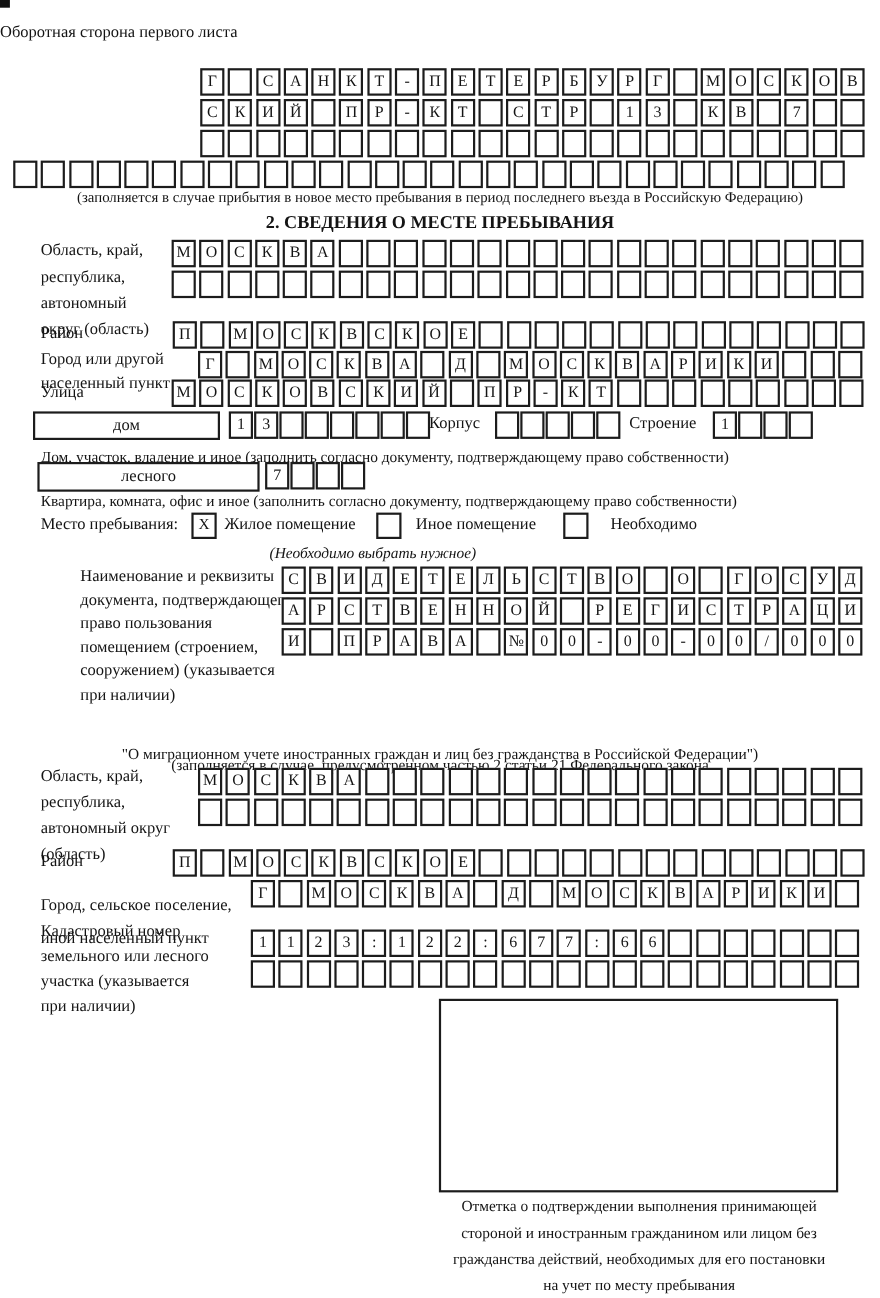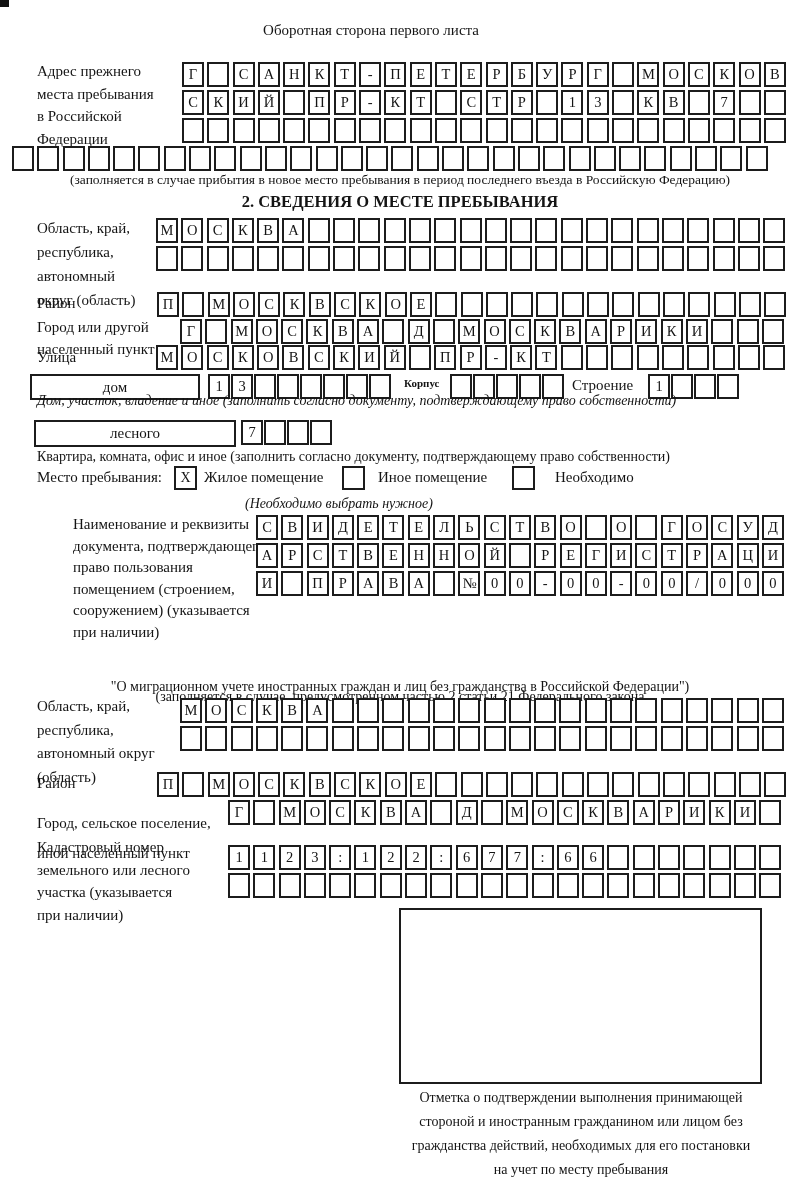--- a/index.html
+++ b/index.html
@@ -30,26 +30,22 @@
   .stamp{position:absolute;border:2px solid #1c1c1c;background:#fff;}
   .corner{position:absolute;left:0;top:0;width:9px;height:7px;background:#111;}
 </style>
 </head>
 <body>
 
 <div id="page">
 
   <div class="corner"></div>
 
-  <div class="abs" style="left:0;top:22px;width:742px;text-align:center;font-size:15px;">Оборотная сторона первого листа</div>
-
-  <div class="label" style="left:37px;top:60px;">Адрес прежнего
-места пребывания
-в Российской
-Федерации</div>
+  <div class="abs" style="left:0;top:22px;width:742px;text-align:left;font-size:15px;">Оборотная сторона первого листа</div>
+
   <div class="cellrow" style="left:182px;top:62px;">
       <span class="cell">Г</span>
       <span class="cell"></span>
       <span class="cell">С</span>
       <span class="cell">А</span>
       <span class="cell">Н</span>
       <span class="cell">К</span>
       <span class="cell">Т</span>
       <span class="cell">-</span>
       <span class="cell">П</span>
@@ -307,36 +303,36 @@
   <div class="cellrow tight" style="left:208px;top:374px;">
       <span class="cell">1</span>
       <span class="cell">3</span>
       <span class="cell"></span>
       <span class="cell"></span>
       <span class="cell"></span>
       <span class="cell"></span>
       <span class="cell"></span>
       <span class="cell"></span>
     </div>
-  <div class="abs" style="left:404px;top:377px;font-size:11px;font-weight:bold;">Корпус</div>
+  <div class="abs" style="left:390px;top:377px;font-size:15px;">Корпус</div>
   <div class="cellrow tight" style="left:450px;top:374px;">
       <span class="cell"></span>
       <span class="cell"></span>
       <span class="cell"></span>
       <span class="cell"></span>
       <span class="cell"></span>
     </div>
   <div class="abs" style="left:572px;top:377px;font-size:15px;text-align:right;">Строение</div>
   <div class="cellrow tight" style="left:648px;top:374px;">
       <span class="cell">1</span>
       <span class="cell"></span>
       <span class="cell"></span>
       <span class="cell"></span>
     </div>
-  <div class="caption small" style="left:37px;top:393px;font-style:italic;">Дом, участок, владение и иное (заполнить согласно документу, подтверждающему право собственности)</div>
+  <div class="caption small" style="left:37px;top:409px;">Дом, участок, владение и иное (заполнить согласно документу, подтверждающему право собственности)</div>
 
   <div class="boxlabel" style="left:34px;top:420px;width:198px;height:23px;line-height:23px;">лесного</div>
   <div class="cellrow tight" style="left:241px;top:420px;">
       <span class="cell">7</span>
       <span class="cell"></span>
       <span class="cell"></span>
       <span class="cell"></span>
     </div>
   <div class="caption small" style="left:37px;top:449px;">Квартира, комната, офис и иное (заполнить согласно документу, подтверждающему право собственности)</div>
 

